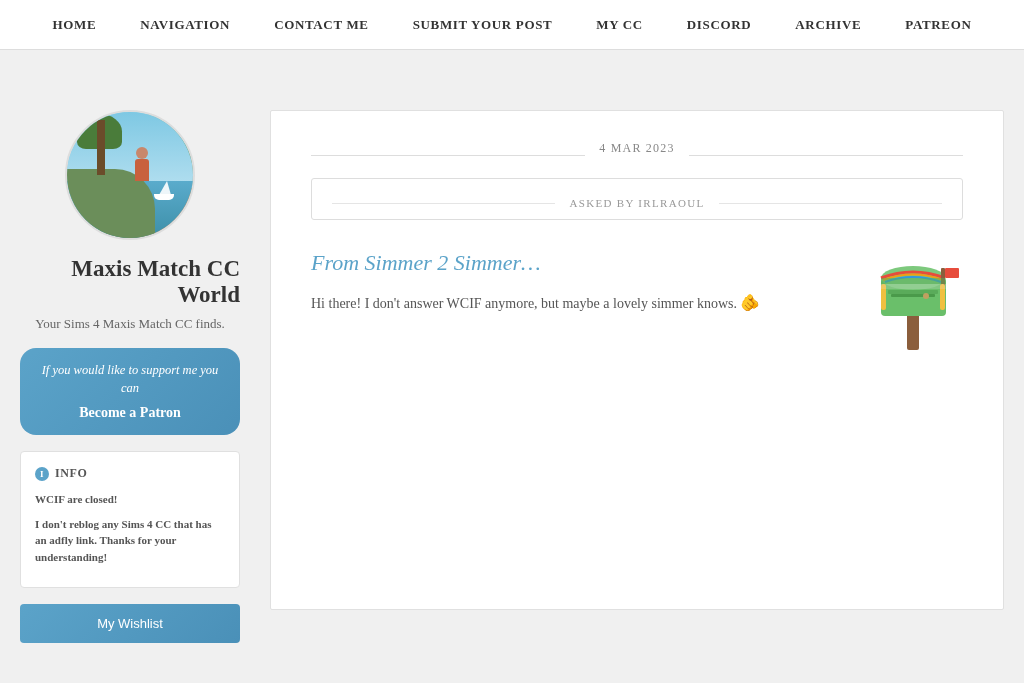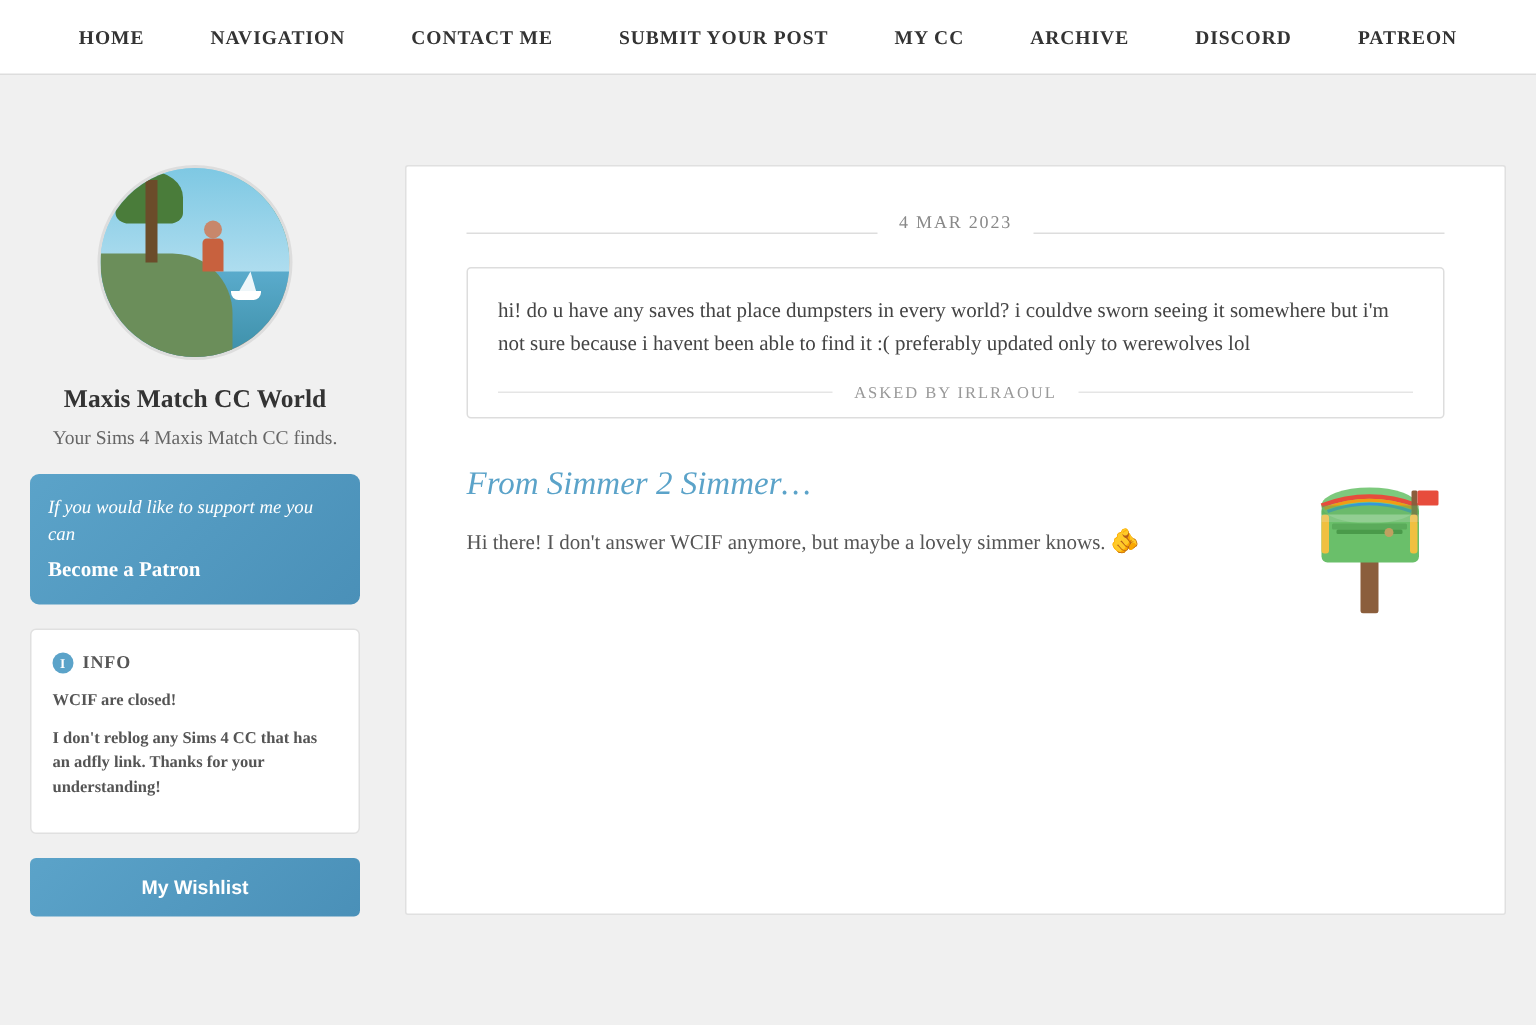--- a/index.html
+++ b/index.html
@@ -149,38 +149,38 @@
       width: 0;
       height: 0;
       border-left: 8px solid transparent;
       border-right: 4px solid transparent;
       border-bottom: 14px solid rgba(255,255,255,0.9);
       margin-left: 5px;
       margin-bottom: -1px;
     }
 
     .sidebar-title {
-      font-size: 17px;
+      font-size: 23px;
       font-weight: 600;
       color: #333;
       text-align: right;
     }
     .sidebar-subtitle {
       font-size: 13px;
       color: #666;
       text-align: center;
       margin-top: -8px;
     }
 
     .patron-box {
       width: 100%;
       background: linear-gradient(135deg, #5ba3c9 0%, #4a90b8 100%);
-      border-radius: 6px;
+      border-radius: 16px;
       padding: 14px 12px;
-      text-align: left;
+      text-align: center;
       color: #fff;
     }
     .patron-box .support-text {
       font-size: 12.5px;
       font-style: italic;
       line-height: 1.4;
       margin-bottom: 6px;
     }
     .patron-box .patron-link {
       font-size: 14px;
@@ -228,21 +228,21 @@
     }
 
     .wishlist-btn {
       width: 100%;
       background: linear-gradient(135deg, #5ba3c9 0%, #4a90b8 100%);
       border: none;
       border-radius: 4px;
       padding: 12px;
       color: #fff;
       font-size: 13px;
-      font-weight: 700;
+      font-weight: 400;
       cursor: pointer;
       text-align: center;
     }
 
     
     .main-content {
       flex: 1;
       background: #fff;
       border: 1px solid #e0e0e0;
       border-radius: 2px;
@@ -328,22 +328,22 @@
   </style>
 </head>
 <body>
 
 <nav>
   <a href="#">HOME</a>
   <a href="#">NAVIGATION</a>
   <a href="#">CONTACT ME</a>
   <a href="#">SUBMIT YOUR POST</a>
   <a href="#">MY CC</a>
+  <a href="#">DISCORD</a>
   <a href="#">ARCHIVE</a>
-  <a href="#">DISCORD</a>
   <a href="#">PATREON</a>
 </nav>
 
 <div class="page-wrapper">
 
   <aside class="sidebar">
 
     <div class="avatar-wrap">
       <div class="avatar-scene">
         <div class="avatar-sky"></div>
@@ -383,21 +383,20 @@
 
   </aside>
 
   <main class="main-content">
 
     <div class="post-date">
       <span>4 MAR 2023</span>
     </div>
 
     <div class="question-box">
-      <p class="question-text">hi! do u have any saves that place dumpsters in every world? i couldve sworn seeing it somewhere but i'm not sure because i havent been able to find it :( preferably updated only to werewolves lol</p>
       <div class="asked-by">
         <span>ASKED BY IRLRAOUL</span>
       </div>
     </div>
 
     <div class="response-area">
       <div class="response-text-area">
         <div class="response-title">From Simmer 2 Simmer…</div>
         <p class="response-text">
           <span>Hi there! I don't answer WCIF anymore, but maybe a lovely simmer knows.</span> <span class="pointing-hand">🫵</span>

